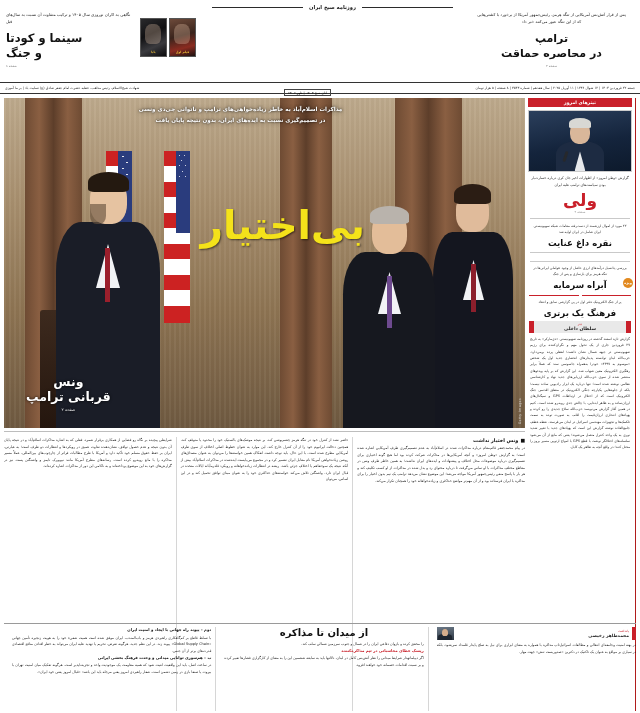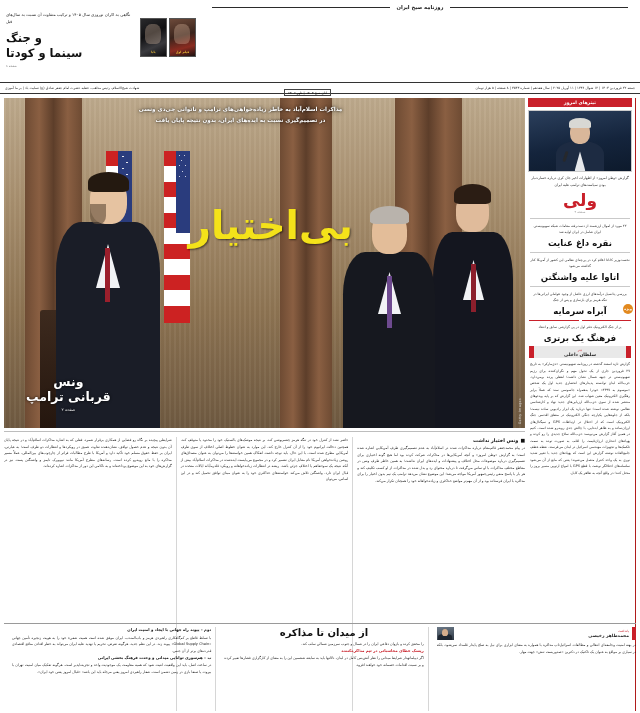--- a/index.html
+++ b/index.html
@@ -362,21 +362,21 @@
     width: 2px; height: 18px; background: #111; transform: rotate(10deg);
   }
 
   .hero-lead {
     position: absolute; top: 6px; right: 58px; left: 10px;
     font-size: 5.6px; font-weight: bold; line-height: 2;
     color: #ffffff; text-align: center;
     text-shadow: 0 0 2px rgba(0,0,0,0.85), 0 0 5px rgba(0,0,0,0.6);
   }
   .hero-headline {
-    position: absolute; top: 108px; right: 172px;
+    position: absolute; top: 108px; right: 160px;
     font-size: 39px; font-weight: bold;
     color: #f4e21a; line-height: 1;
     letter-spacing: -2px;
     text-shadow: 1px 1px 2px rgba(0,0,0,0.55);
     direction: rtl;
   }
   .hero-caption {
     position: absolute; bottom: 16px; left: 22px;
     text-align: center; color: #fff;
     text-shadow: 0 0 3px rgba(0,0,0,0.9);
@@ -469,20 +469,26 @@
   }
   .red-inline { color: #c9202a; font-weight: bold; }
 </style>
 </head>
 <body>
 
 <div id="page">
 
   <div class="header">
 
+    <div class="teaser-right">
+      <div class="teaser-kicker">پس از قرار آتش‌بس آمریکایی از تنگه هرمز، رئیس‌جمهور آمریکا از برخورد با کشتی‌هایی که از این تنگه عبور می‌کنند خبر داد</div>
+      <div class="teaser-title1">ترامپ</div>
+      <div class="teaser-title2">در محاصره حماقت</div>
+      <div class="teaser-page">صفحه ۳</div>
+    </div>
 
     <div class="masthead">
       <div class="mast-toprow">
         <div class="mast-rule"></div>
         <div class="mast-tagline">روزنامه صبح ایران</div>
         <div class="mast-rule"></div>
       </div>
     </div>
 
     <div class="teaser-left">
@@ -491,22 +497,22 @@
           <div class="pfig"></div>
           <div class="poster-ttl">فیلم اول</div>
         </div>
         <div class="poster p2">
           <div class="pfig"></div>
           <div class="poster-ttl">بابا</div>
         </div>
       </div>
       <div class="teaser-left-txt">
         <div class="tl-kicker">نگاهی به اکران نوروزی سال ۱۴۰۵ و ترکیب متفاوت آن نسبت به سال‌های قبل</div>
+        <div class="tl-title">سینما و کودتا</div>
         <div class="tl-title">و جنگ</div>
-        <div class="tl-title">سینما و کودتا</div>
         <div class="tl-page">صفحه ۸</div>
       </div>
     </div>
   </div>
 
   <div class="datestrip">
     <div class="ds-cell ds-right">جمعه ۲۲ فروردین ۱۴۰۴ | ۱۲ شوال ۱۴۴۶ | ۱۱ آوریل ۲۰۲۵ | سال هفدهم | شماره ۴۵۴۳ | ۸ صفحه | ۵ هزار تومان</div>
     <div class="ds-center">
       <span class="ds-box">اذان صبح ۰۵:۰۴ | ظهر ۱۳:۰۶</span>
     </div>
@@ -535,24 +541,20 @@
 
       <div class="sb-hr"></div>
 
       <div class="sb-item">
         <div class="sb-item-kicker">۲۲ مورد از اموال ارزشمند از دست‌رفته مقامات شبکه سهیونیستی ایران شامل در ایران اولیه شد</div>
         <div class="sb-item-title">نقره داغ عنایت</div>
       </div>
 
       <div class="sb-hr"></div>
 
-      <div class="sb-item">
-        <div class="sb-item-kicker">نخست‌وزیر کانادا اعلام کرد در پی‌چه‌ای نظامی این کشور از آمریکا کنار گذاشته می‌شود</div>
-        <div class="sb-item-title">اتاوا علیه واشنگتن</div>
-      </div>
 
       <div class="sb-hr"></div>
 
       <div class="sb-item">
         <div class="sb-item-kicker">بررسی پتانسیل درآمدهای ارزی حاصل از وجود عواملی ایرانی‌ها در تنگه هرمز برای بازسازی و پس از جنگ</div>
         <div class="sb-item-title with-badge">
           <span class="sb-badge">ویژه</span>
           <span>آبراه سرمایه</span>
         </div>
       </div>

